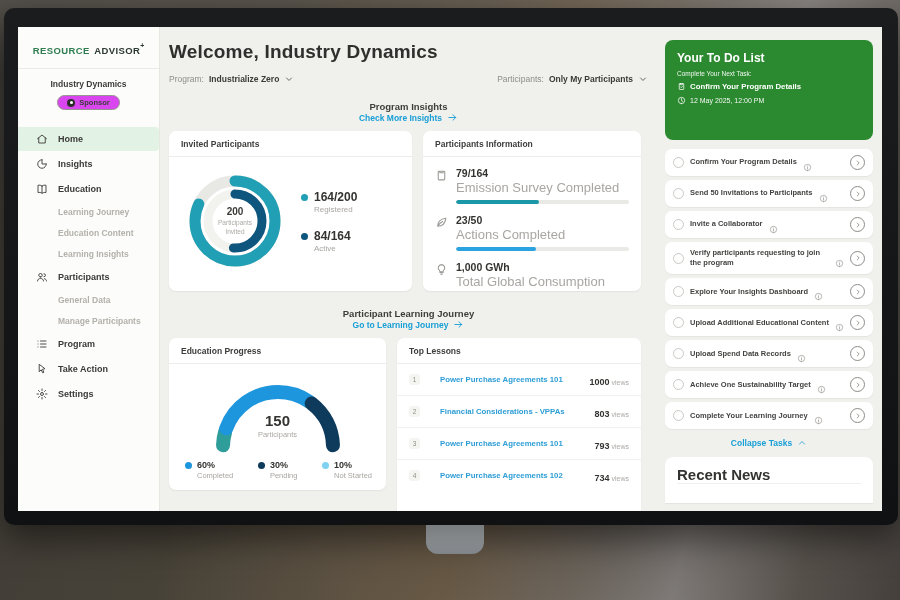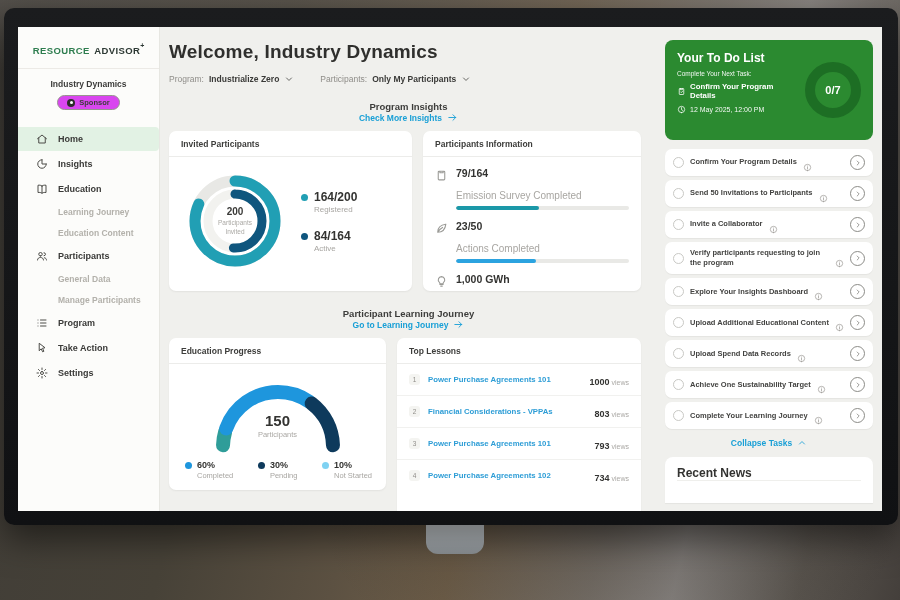--- a/index.html
+++ b/index.html
@@ -40,21 +40,21 @@
   .nav-item { display:flex; align-items:center; gap:10px; padding:6px 0 6px 18px; font-size:9px;
     font-weight:bold; color:#3a3a38; cursor:pointer; margin-bottom:1px; }
   .nav-item .nic { width:12px; height:12px; color:#4c4c48; flex:0 0 12px; }
   .nav-item.active { background:#e2f2e4; border-radius:0 4px 4px 0; }
   .nav-sub { padding:5px 0 5px 40px; font-size:8.5px; color:#b3b1ab; font-weight:600; cursor:pointer; margin-bottom:1px; }
   .nic svg, .ic svg { width:100%; height:100%; display:block; }
 
   
   .main { flex:1 1 auto; padding:14px 10px 0 9px; min-width:0; }
   h1 { font-size:19px; color:#2f2f2d; letter-spacing:.2px; }
-  .filters { display:flex; gap:26px; margin-top:11px; align-items:center; }
+  .filters { display:flex; gap:26px; margin-top:11px; align-items:center;justify-content:space-between; }
   .filter { display:flex; align-items:center; gap:5px; font-size:8.5px; color:#8f8d89; cursor:pointer; }
   .filter b { color:#3a3a38; font-size:8.5px; }
   .filter .ic { width:10px; height:10px; color:#4c4c48; }
   .sec-row { display:flex; align-items:center; justify-content:space-between; margin-top:17px;flex-direction:column; }
   .sec-row h2 { font-size:9.5px; color:#3d3d3b; }
   .link { display:inline-flex; align-items:center; gap:5px; color:#189fd6; font-size:8.5px; font-weight:bold; cursor:pointer; text-decoration:none; }
   .link .ic { width:11px; height:11px; }
   .cards { display:flex; gap:11px; margin-top:8px; }
   .card { background:#fff; border-radius:7px; box-shadow:0 1px 2px rgba(0,0,0,.06); overflow:hidden; }
   .card-title { font-size:8.5px; font-weight:bold; color:#3d3d3b; padding:8px 12px 7px; border-bottom:1px solid #ececea; }
@@ -73,41 +73,41 @@
   .dleg-item + .dleg-item { margin-top:15px; }
   .dot { width:7px; height:7px; border-radius:50%; margin-top:4px; flex:0 0 7px; }
   .dleg-v { font-size:12px; font-weight:bold; color:#333331; }
   .dleg-l { font-size:8px; color:#a8a6a2; margin-top:1px; }
 
   
   .stat { display:flex; gap:8px; padding:10px 12px 0; }
   .stat .ic { width:13px; height:13px; color:#9a9a96; margin-top:2px; flex:0 0 13px; }
   .stat-body { flex:1; }
   .stat-v { font-size:10.5px; font-weight:bold; color:#333331; }
-  .stat-l { font-size:10px; color:#a8a6a2; margin-top:11px; }
+  .stat-l { font-size:13px; color:#a8a6a2; margin-top:1px; }
   .bar { height:4px; background:#e9e9e6; border-radius:2px; margin-top:5px; overflow:hidden; }
   .bar-fill { height:100%; border-radius:2px; }
 
   
   .gauge-wrap { position:relative; width:150px; height:82px; margin:8px auto 0; }
   .gauge-center { position:absolute; left:0; right:0; top:40px; text-align:center; }
   .gauge-center .v { font-size:15px; font-weight:bold; color:#333331; }
   .gauge-center .l { font-size:7.5px; color:#aba9a5; margin-top:1px; }
   .gleg { display:flex; justify-content:space-between; padding:6px 14px 0 16px; }
   .gleg-item .row { display:flex; align-items:center; gap:5px; }
   .gleg-item .dot { margin-top:0; }
   .gleg-v { font-size:9px; font-weight:bold; color:#333331; }
   .gleg-l { font-size:7.5px; color:#a8a6a2; margin-left:12px; margin-top:1px; }
 
   
   .lesson { display:flex; align-items:center; padding:6.5px 12px; }
   .lesson + .lesson { border-top:1px solid #f1f1ef; }
   .rank { width:11px; height:11px; border-radius:3px; background:#f4f4f1; color:#8f8d89; font-size:6.5px;
     display:flex; align-items:center; justify-content:center; flex:0 0 11px; }
-  .ltitle { flex:1; margin-left:8px; font-size:7.8px; font-weight:bold; color:#2d9dd6; cursor:pointer; }
+  .ltitle { flex:1; margin-left:20px; font-size:7.8px; font-weight:bold; color:#2d9dd6; cursor:pointer; }
   .lviews b { font-size:9px; color:#333331; }
   .lviews span { font-size:7px; color:#aba9a5; margin-left:2px; }
 
   
   .right { width:224px; flex:0 0 224px; padding:13px 9px 0 7px; display:flex; flex-direction:column; }
   .todo-card { border-radius:8px; padding:11px 12px; color:#fff; display:flex; gap:6px; height:100px; }
   .todo-left { flex:1; min-width:0; }
   .todo-title { font-size:12px; font-weight:bold; }
   .todo-sub { font-size:6.5px; margin-top:5px; opacity:.92; }
   .todo-line { display:flex; align-items:center; gap:4px; margin-top:5px; }
@@ -125,21 +125,21 @@
   .task .info { width:9px; height:9px; color:#a09e9a; flex:0 0 9px; }
   .tchev { margin-left:auto; width:15px; height:15px; border-radius:50%; border:1.3px solid #8c8c88;
     color:#6e6e6a; display:flex; align-items:center; justify-content:center; flex:0 0 15px; }
   .tchev .ic { width:8px; height:8px; }
 
   .collapse { margin-top:9px; text-align:center; color:#189fd6; font-size:8.5px; font-weight:bold; cursor:pointer;
     display:flex; align-items:center; justify-content:center; gap:5px; }
   .collapse .ic { width:10px; height:10px; }
   .news-card { margin-top:9px; background:#fff; border-radius:8px 8px 0 0; padding:9px 12px; height:46px;
     box-shadow:0 1px 1px rgba(0,0,0,.05); }
-  .news-card h3 { font-size:12px; color:#333331; border-bottom:1px solid #efefec; padding-bottom:0; }
+  .news-card h3 { font-size:15px; color:#333331; border-bottom:1px solid #efefec; padding-bottom:0; }
 </style>
 </head>
 <body>
 
 <div class="stage">
   <div class="stand"></div>
   <div class="monitor">
     <div class="screen">
 
       <aside class="sidebar">
@@ -174,20 +174,21 @@
             <div class="nav-item">
               <span class="nic">
                 <svg viewBox="0 0 24 24" fill="none" stroke="currentColor" stroke-width="2" stroke-linecap="round" stroke-linejoin="round">
                   <path d="M12 6C10 4.4 7.3 4 4 4.5V19c3.3-.5 6 0 8 1.5 2-1.5 4.7-2 8-1.5V4.5C16.7 4 14 4.4 12 6zm0 0v14.5"></path>
                 </svg>
               </span>
               <span>Education</span>
             </div>
             <div class="nav-sub">Learning Journey</div>
             <div class="nav-sub">Education Content</div>
+            <div class="nav-sub">Learning Insights</div>
             <div class="nav-item">
               <span class="nic">
                 <svg viewBox="0 0 24 24" fill="none" stroke="currentColor" stroke-width="2" stroke-linecap="round" stroke-linejoin="round">
                   <path d="M9 12a3.5 3.5 0 1 0 0-7 3.5 3.5 0 0 0 0 7zm-6 8c0-3.3 2.7-5 6-5s6 1.7 6 5M16 5.5a3 3 0 0 1 0 6M17 15.5c2.5.5 4 2 4 4.5"></path>
                 </svg>
               </span>
               <span>Participants</span>
             </div>
             <div class="nav-sub">General Data</div>
             <div class="nav-sub">Manage Participants</div>
@@ -428,23 +429,20 @@
             </div>
             <div class="todo-line">
               <span class="ic">
                   <svg viewBox="0 0 24 24" fill="none" stroke="currentColor" stroke-width="2" stroke-linecap="round" stroke-linejoin="round">
                     <path d="M12 20.5a8.5 8.5 0 1 0 0-17 8.5 8.5 0 0 0 0 17zM12 7v5.5l3.5 2"></path>
                   </svg>
                 </span>
               <span class="todo-due">12 May 2025, 12:00 PM</span>
             </div>
           </div>
-          <div class="ring" id="todo-ring" style="border-color: rgb(29, 110, 36);">
-            <span>0/7</span>
-          </div>
         </div>
 
         <div class="tasks" id="tasks">
             <div class="task">
               <span class="tcheck"></span>
               <span class="tlabel">Confirm Your Program Details</span>
               <span class="info"><svg viewBox="0 0 24 24" fill="none" stroke="currentColor" stroke-width="2" stroke-linecap="round" stroke-linejoin="round">
                   <path d="M12 20.5a8.5 8.5 0 1 0 0-17 8.5 8.5 0 0 0 0 17zM12 11v5m0-8h.01"></path>
                 </svg></span>
               <span class="tchev">

